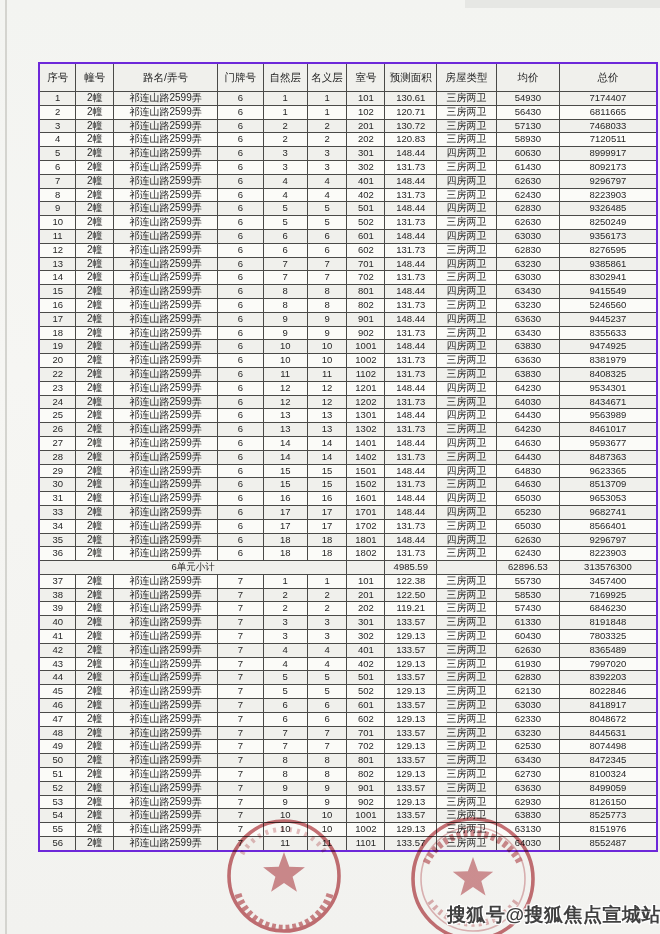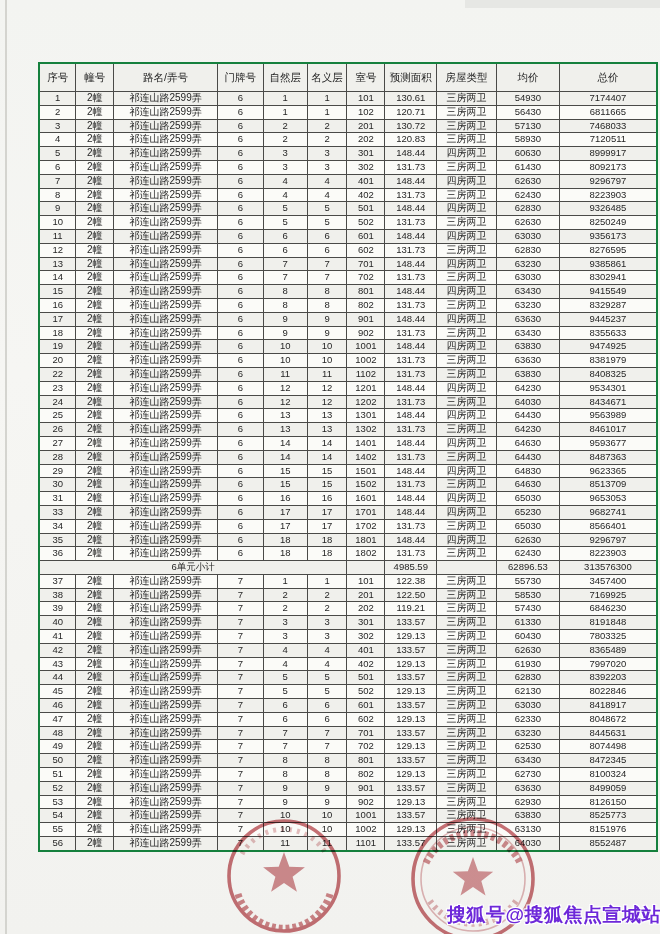--- a/index.html
+++ b/index.html
@@ -15,36 +15,36 @@
   table.price-table{
     position:absolute;left:38px;top:62px;width:620px;
     border-collapse:collapse;table-layout:fixed;
     background:transparent;
   }
   .price-table th,.price-table td{
     border:1px solid #4a4a48;
     padding:0 1px;text-align:center;vertical-align:middle;
     overflow:hidden;white-space:nowrap;
   }
-  .price-table{border:2px solid #15803d;padding-left:20px;}
+  .price-table{border:2px solid #6d28d9;padding-left:20px;}
   .price-table th{
     height:27px;font-size:10.5px;font-weight:normal;background:#f0f0ec;color:#1f1f1f;
   }
   .price-table td{
     height:12.8px;line-height:12.8px;font-size:9.5px;color:#262626;background:#fbfbf8;
   }
   .price-table tbody tr:nth-child(odd) td{background:#f0f0ec;}
   .price-table td.cjk{font-size:10px;}
   .price-table tr.subtotal td{font-size:9.5px;margin-top:48px;}
 
   .stamp{position:absolute;mix-blend-mode:multiply;opacity:.78;pointer-events:none;}
 
   .watermark{
     position:absolute;left:447px;top:902px;
-    font-size:19px;font-weight:bold;letter-spacing:0.5px;color:#6d28d9;
+    font-size:19px;font-weight:bold;letter-spacing:0.5px;color:#404040;
     text-shadow:-1px -1px 0 #fff,1px -1px 0 #fff,-1px 1px 0 #fff,1px 1px 0 #fff,0 0 4px #fff;
     white-space:nowrap;
     text-align:right;
   }
 </style>
 </head>
 <body>
 
 <div class="page-edge"></div>
 <div class="scan-band"></div>
@@ -278,21 +278,21 @@
         <td>16</td>
         <td class="cjk">2幢</td>
         <td class="cjk">祁连山路2599弄</td>
         <td>6</td>
         <td>8</td>
         <td>8</td>
         <td>802</td>
         <td>131.73</td>
         <td class="cjk">三房两卫</td>
         <td>63230</td>
-        <td>8329287</td>
+        <td>5246560</td>
       </tr>
       <tr>
         <td>17</td>
         <td class="cjk">2幢</td>
         <td class="cjk">祁连山路2599弄</td>
         <td>6</td>
         <td>9</td>
         <td>9</td>
         <td>901</td>
         <td>148.44</td>

